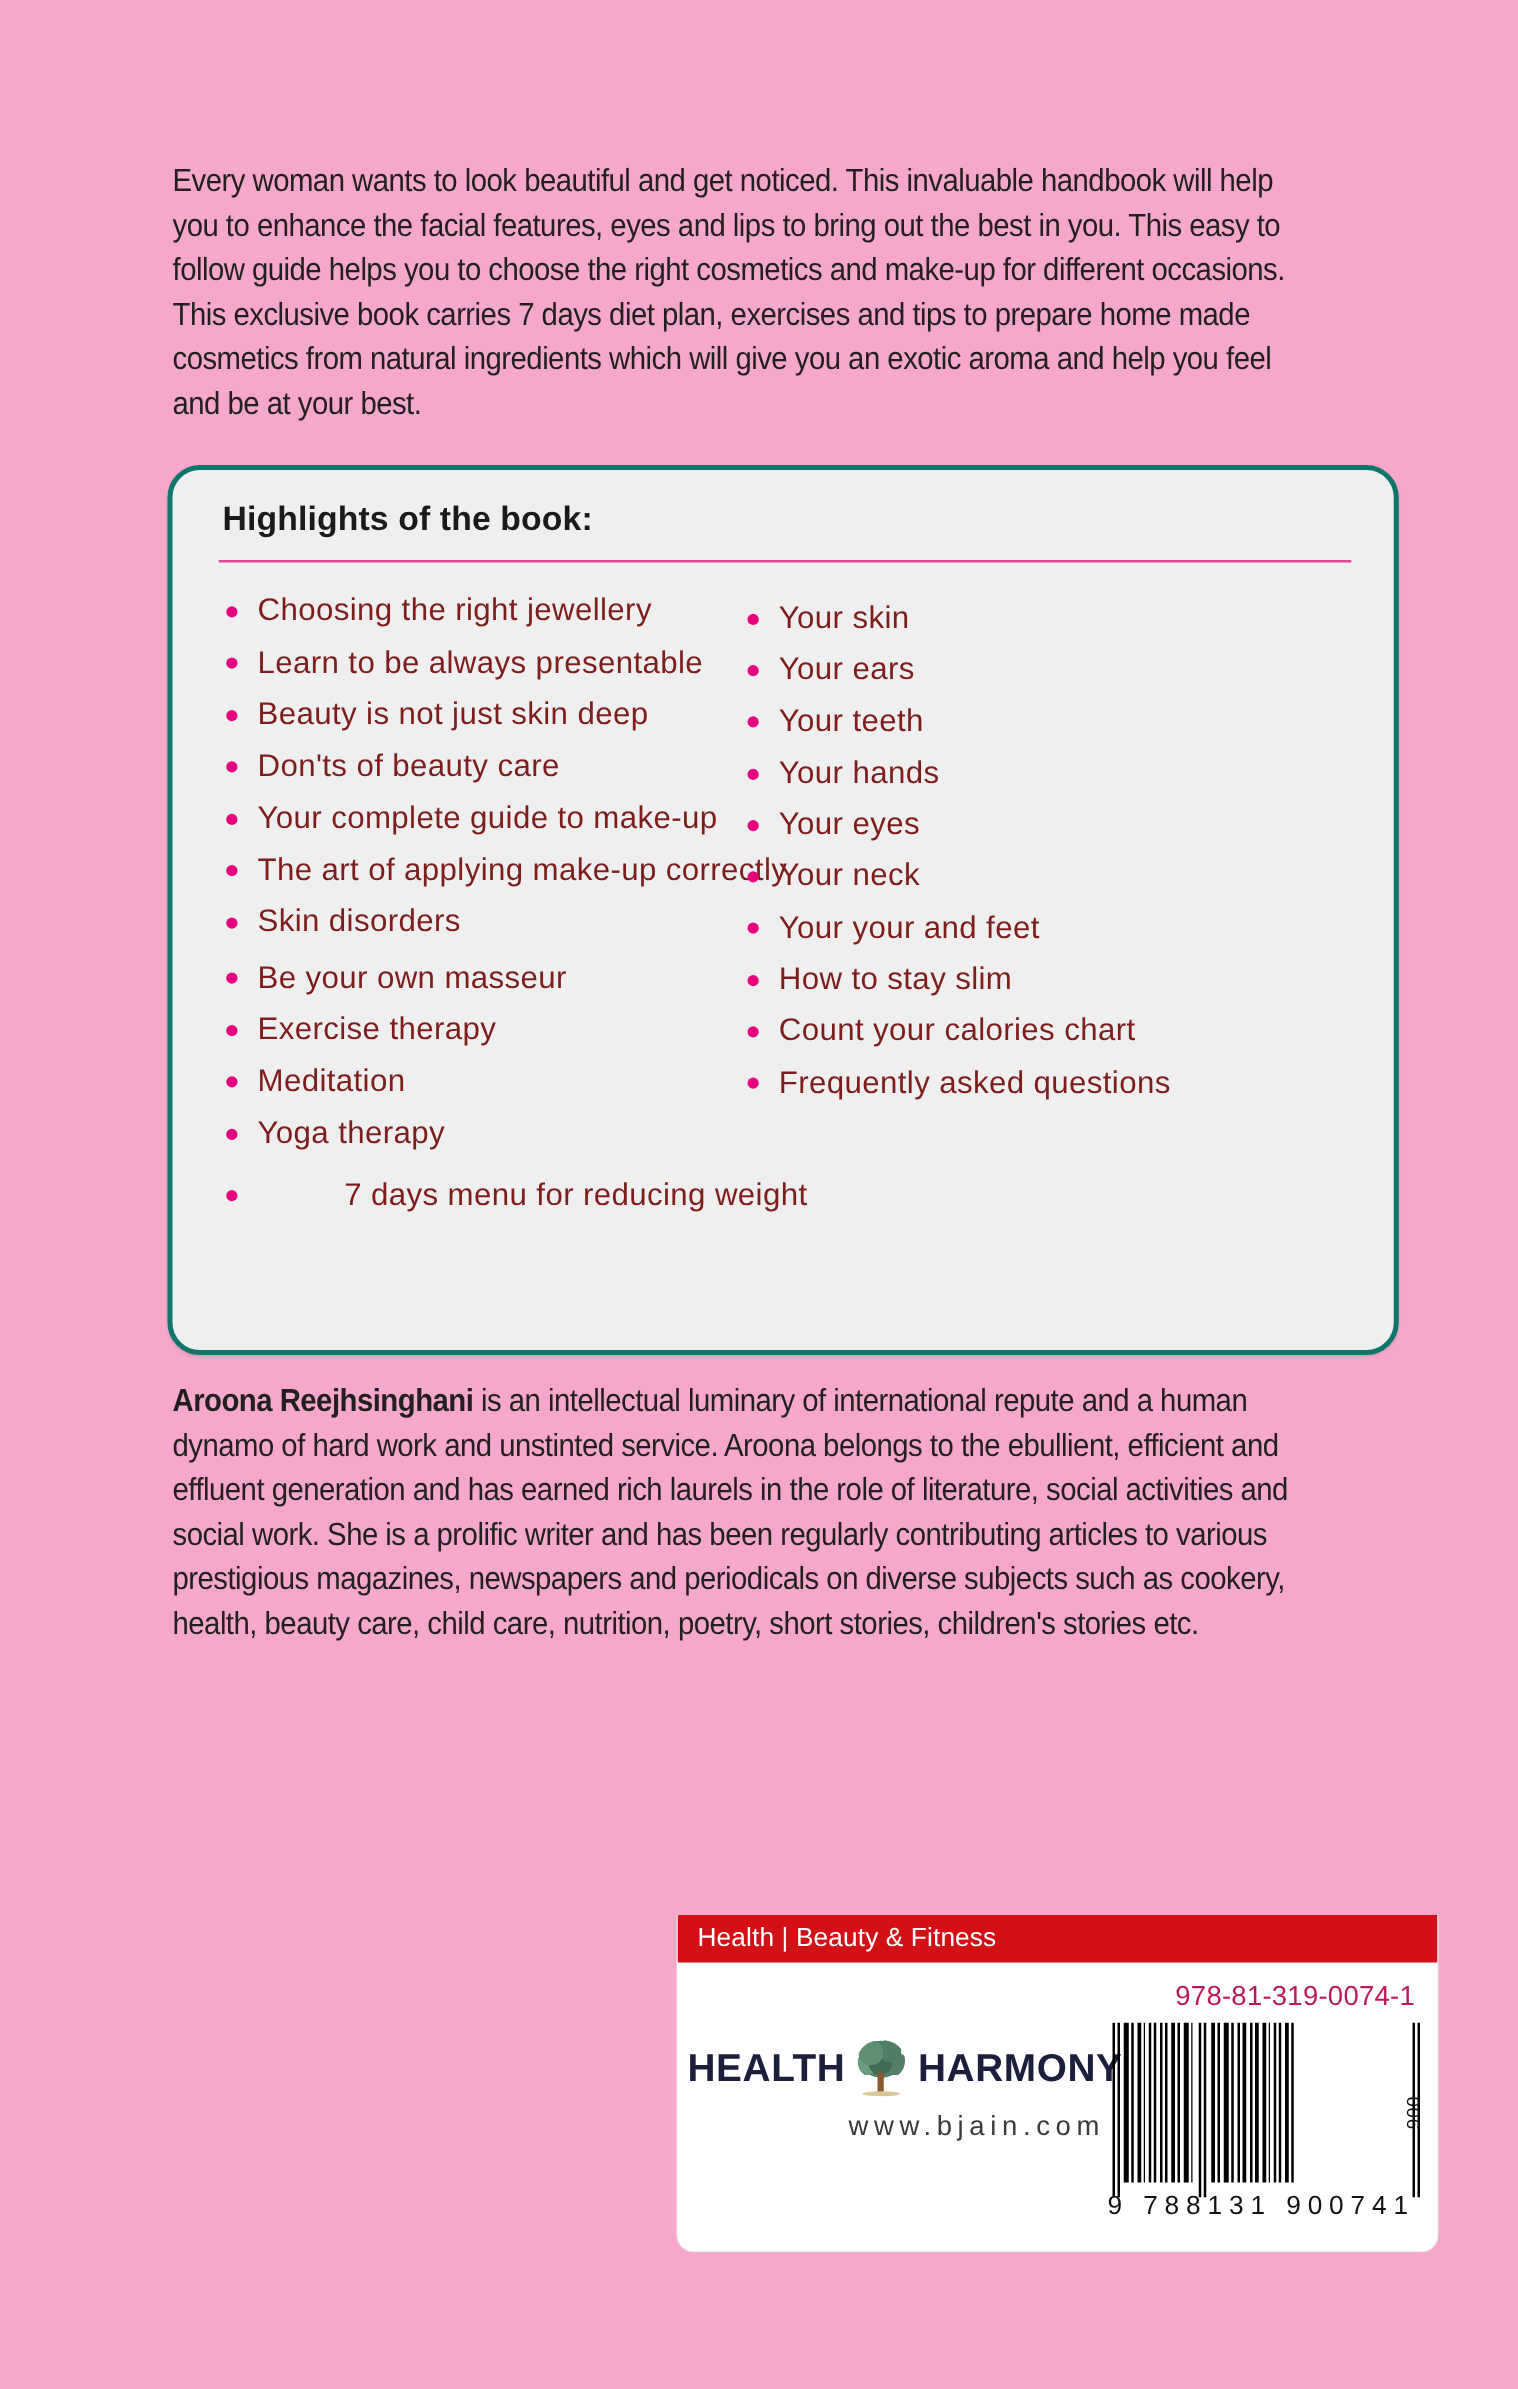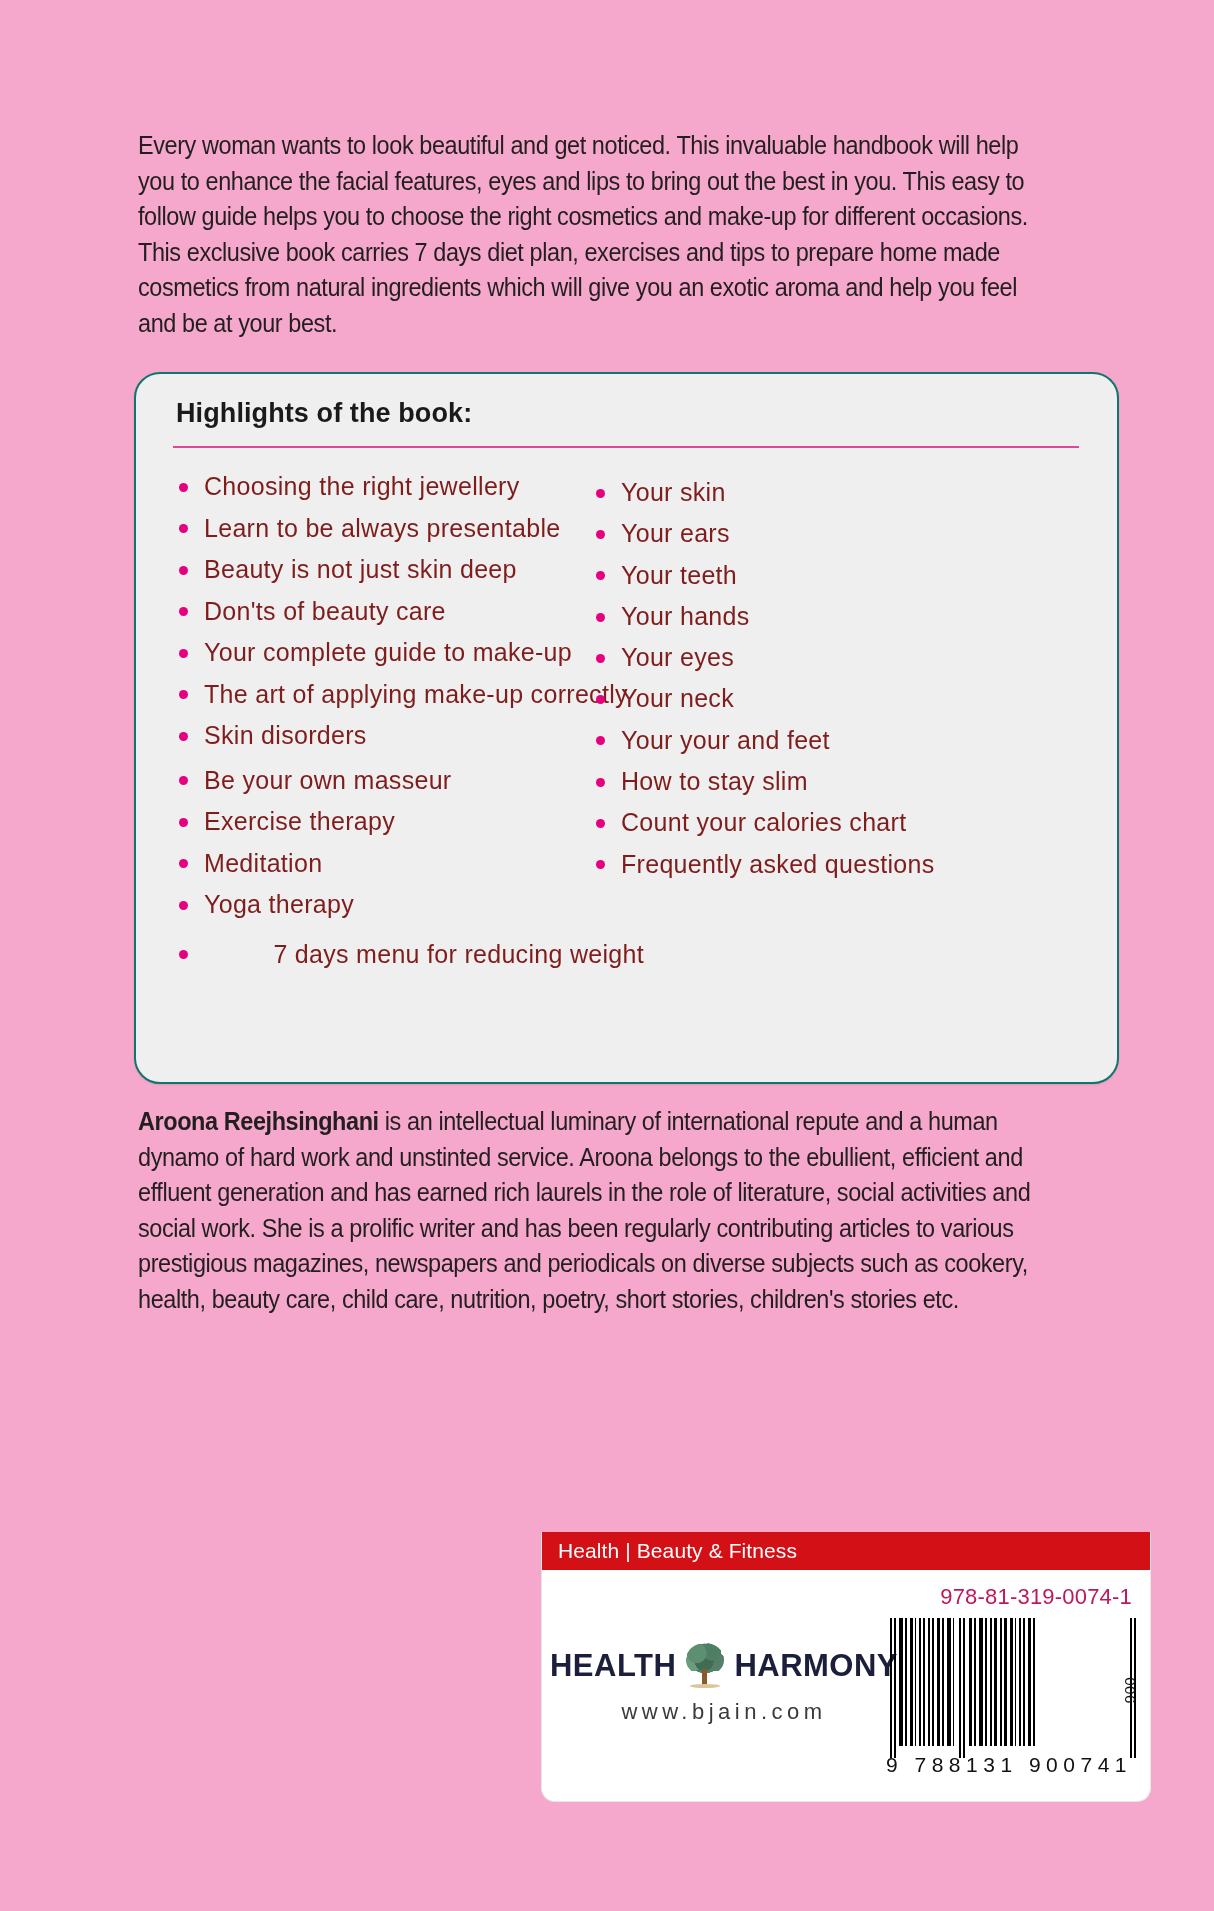--- a/index.html
+++ b/index.html
@@ -33,21 +33,21 @@
 
   
   .card {
     position: absolute;
     left: 134px;
     top: 372px;
     width: 985px;
     height: 712px;
     background: #efefef;
     border-radius: 26px;
-    border: 2px solid #0f766e;
+    border: 4px solid #0f766e;
     box-sizing: border-box;
     box-shadow: 0 1px 2px rgba(0,0,0,0.10);
   }
   .card-title {
     position: absolute;
     left: 40px;
     top: 24px;
     font-size: 27px;
     font-weight: bold;
     color: #1a1a1a;
@@ -151,22 +151,21 @@
   .pub-body {
     position: relative;
     height: 232px;
   }
 
   .logo-wrap {
     position: absolute;
     left: 22px;
     top: 62px;
     width: 320px;
-    text-align: center;
-    margin-top: 11px;
+    text-align: right;
   }
   .logo-line {
     display: flex;
     align-items: center;
     justify-content: center;
     gap: 8px;
   }
   .logo-word {
     font-size: 31px;
     font-weight: bold;

